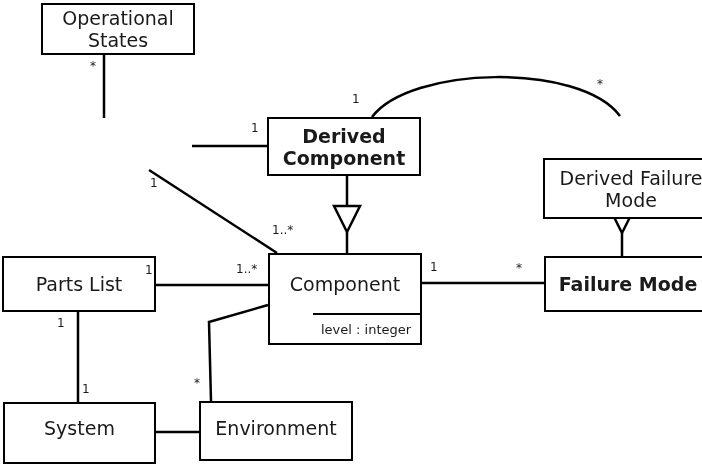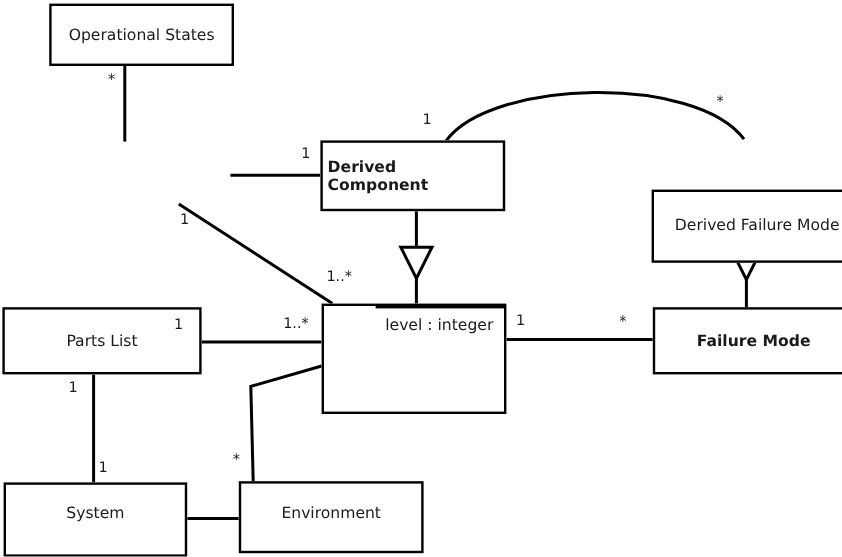--- a/index.html
+++ b/index.html
@@ -30,22 +30,23 @@
     background: #ffffff;
     box-sizing: border-box;
     display: flex;
     flex-direction: column;
   }
   .uml-name-compartment {
     flex: 1 1 auto;
     display: flex;
     align-items: center;
     justify-content: center;
-    font-size: 13px;
+    font-size: 19px;
     color: #1a1a1a;
+    text-align: center;
     padding: 0 4px;
   }
   .uml-attr-compartment {
     border-top: 2px solid #000000;
     display: flex;
     align-items: center;
     justify-content: flex-start;
     font-size: 13px;
     color: #1a1a1a;
     padding: 0 8px;
@@ -102,25 +103,26 @@
 
 
   <div class="uml-class" style="left:267px; top:117px; width:154px; height:59px;font-weight:bold;">
     <div class="uml-name-compartment">Derived Component</div>
   </div>
 
   <div class="uml-class" style="left:543px; top:116px; width:176px; height:61px;margin-top:42px;">
     <div class="uml-name-compartment">Derived Failure Mode</div>
   </div>
 
-  <div class="uml-class" style="left:2px; top:256px; width:166px; height:56px;">
+  <div class="uml-class" style="left:2px; top:256px; width:154px; height:56px;">
     <div class="uml-name-compartment">Parts List</div>
   </div>
 
   <div class="uml-class" style="left:268px; top:253px; width:154px; height:92px;">
+    <div class="uml-name-compartment">Component</div>
     <div class="uml-attr-compartment">level : integer</div>
   </div>
 
   <div class="uml-class" style="left:544px; top:256px; width:168px; height:56px;font-weight:bold;">
     <div class="uml-name-compartment">Failure Mode</div>
   </div>
 
   <div class="uml-class" style="left:199px; top:401px; width:154px; height:60px;">
     <div class="uml-name-compartment" style="padding-bottom:6px;">Environment</div>
   </div>

